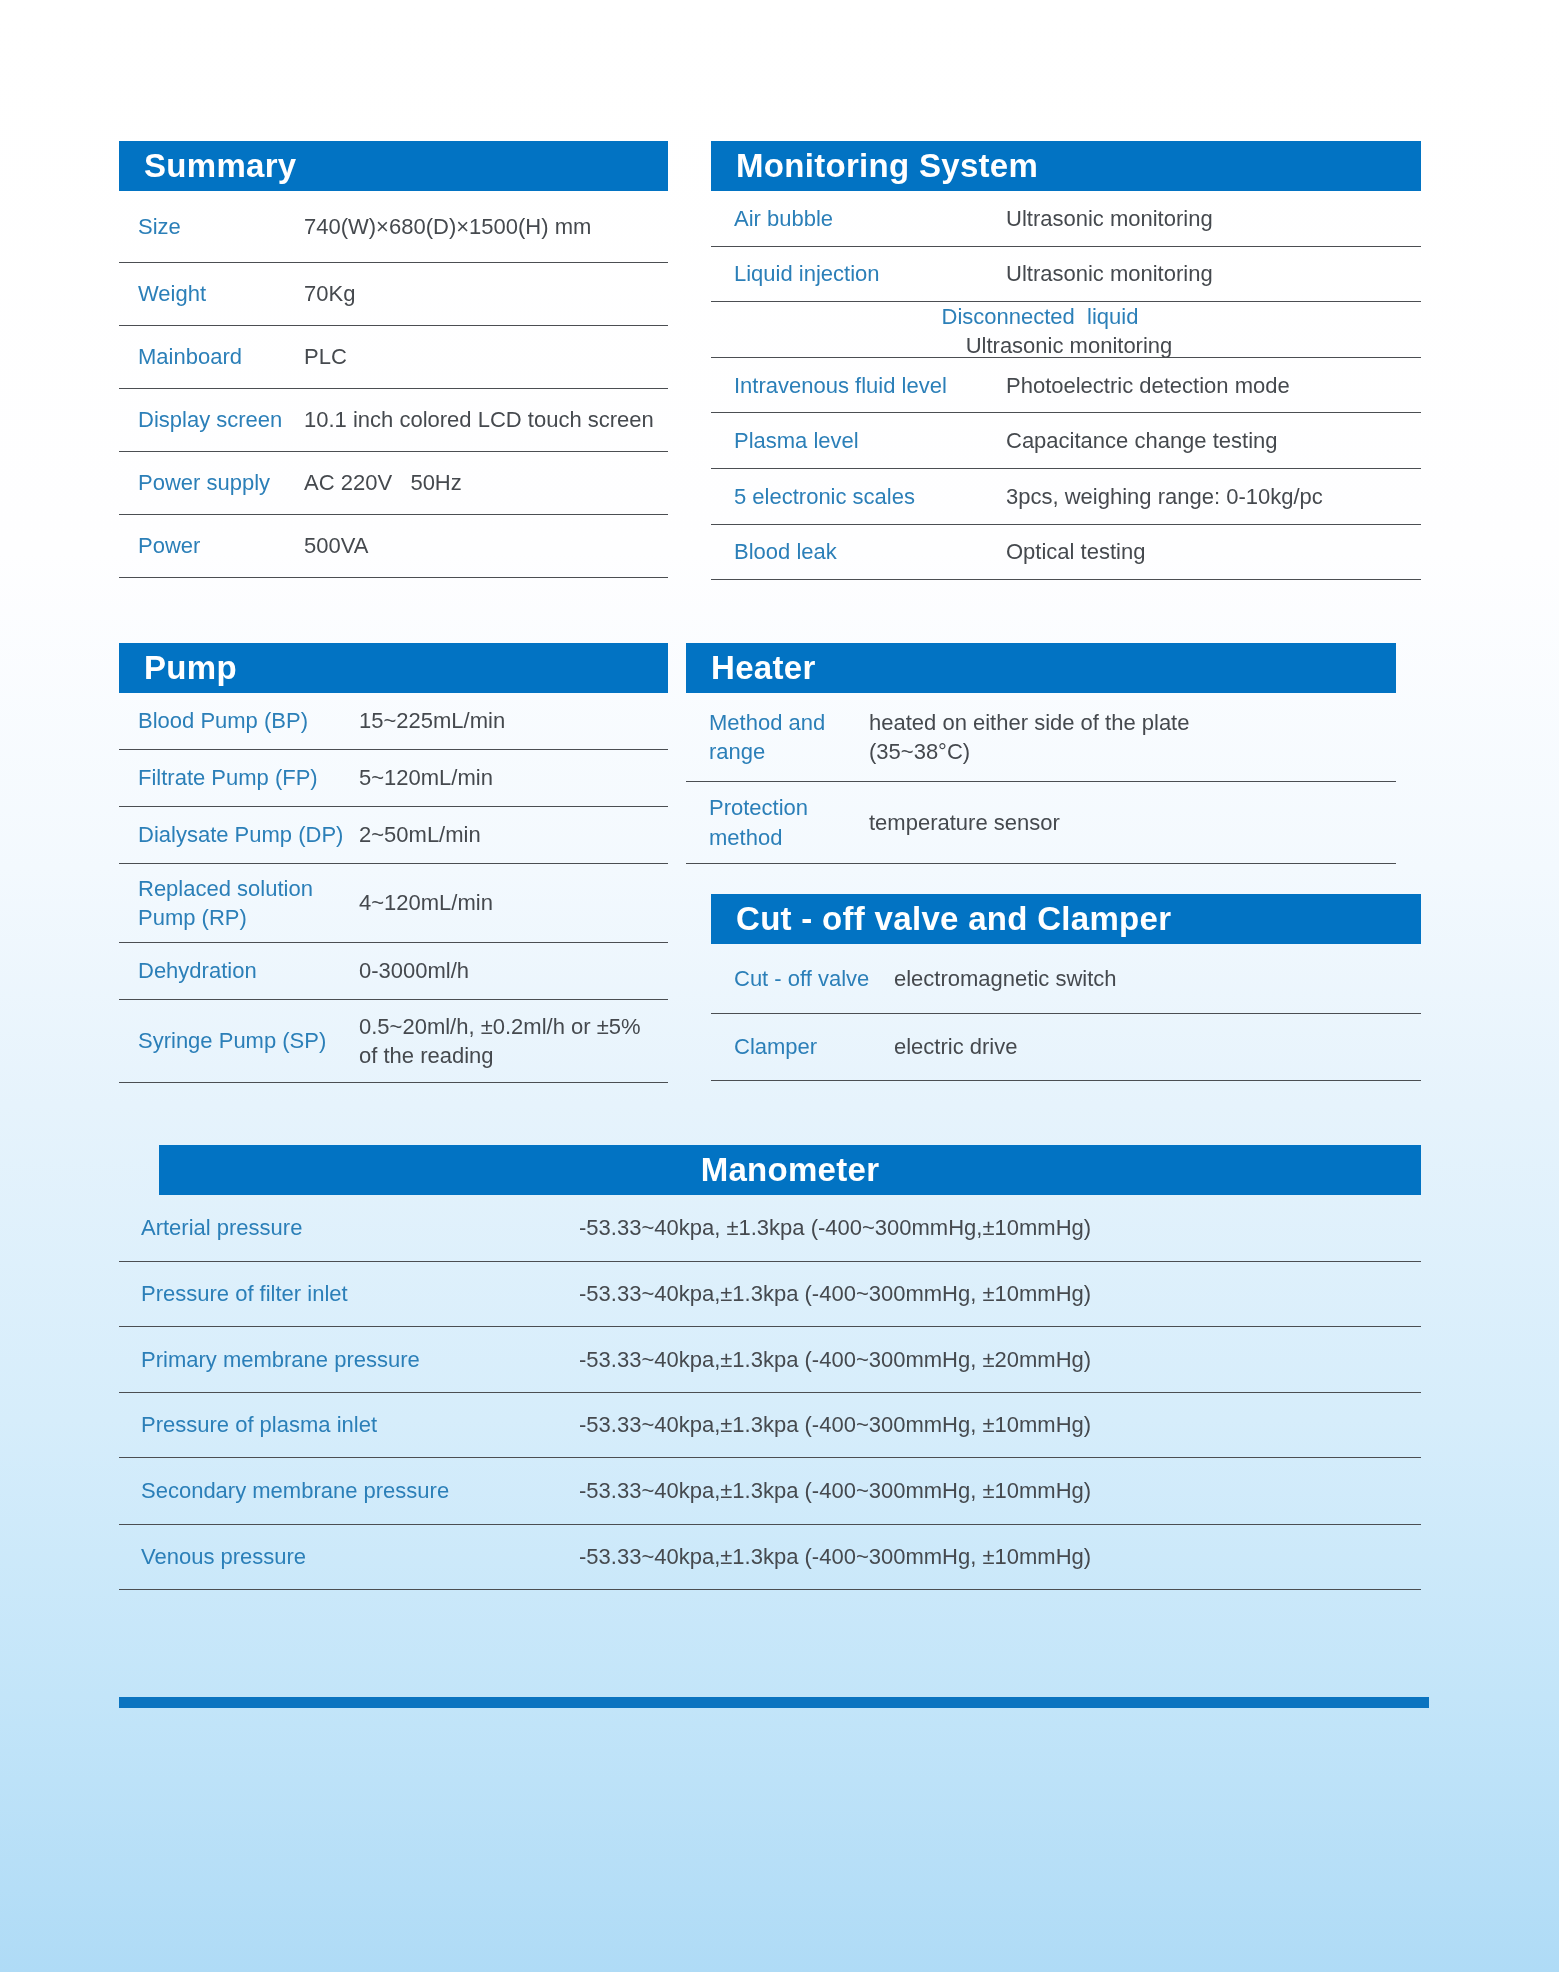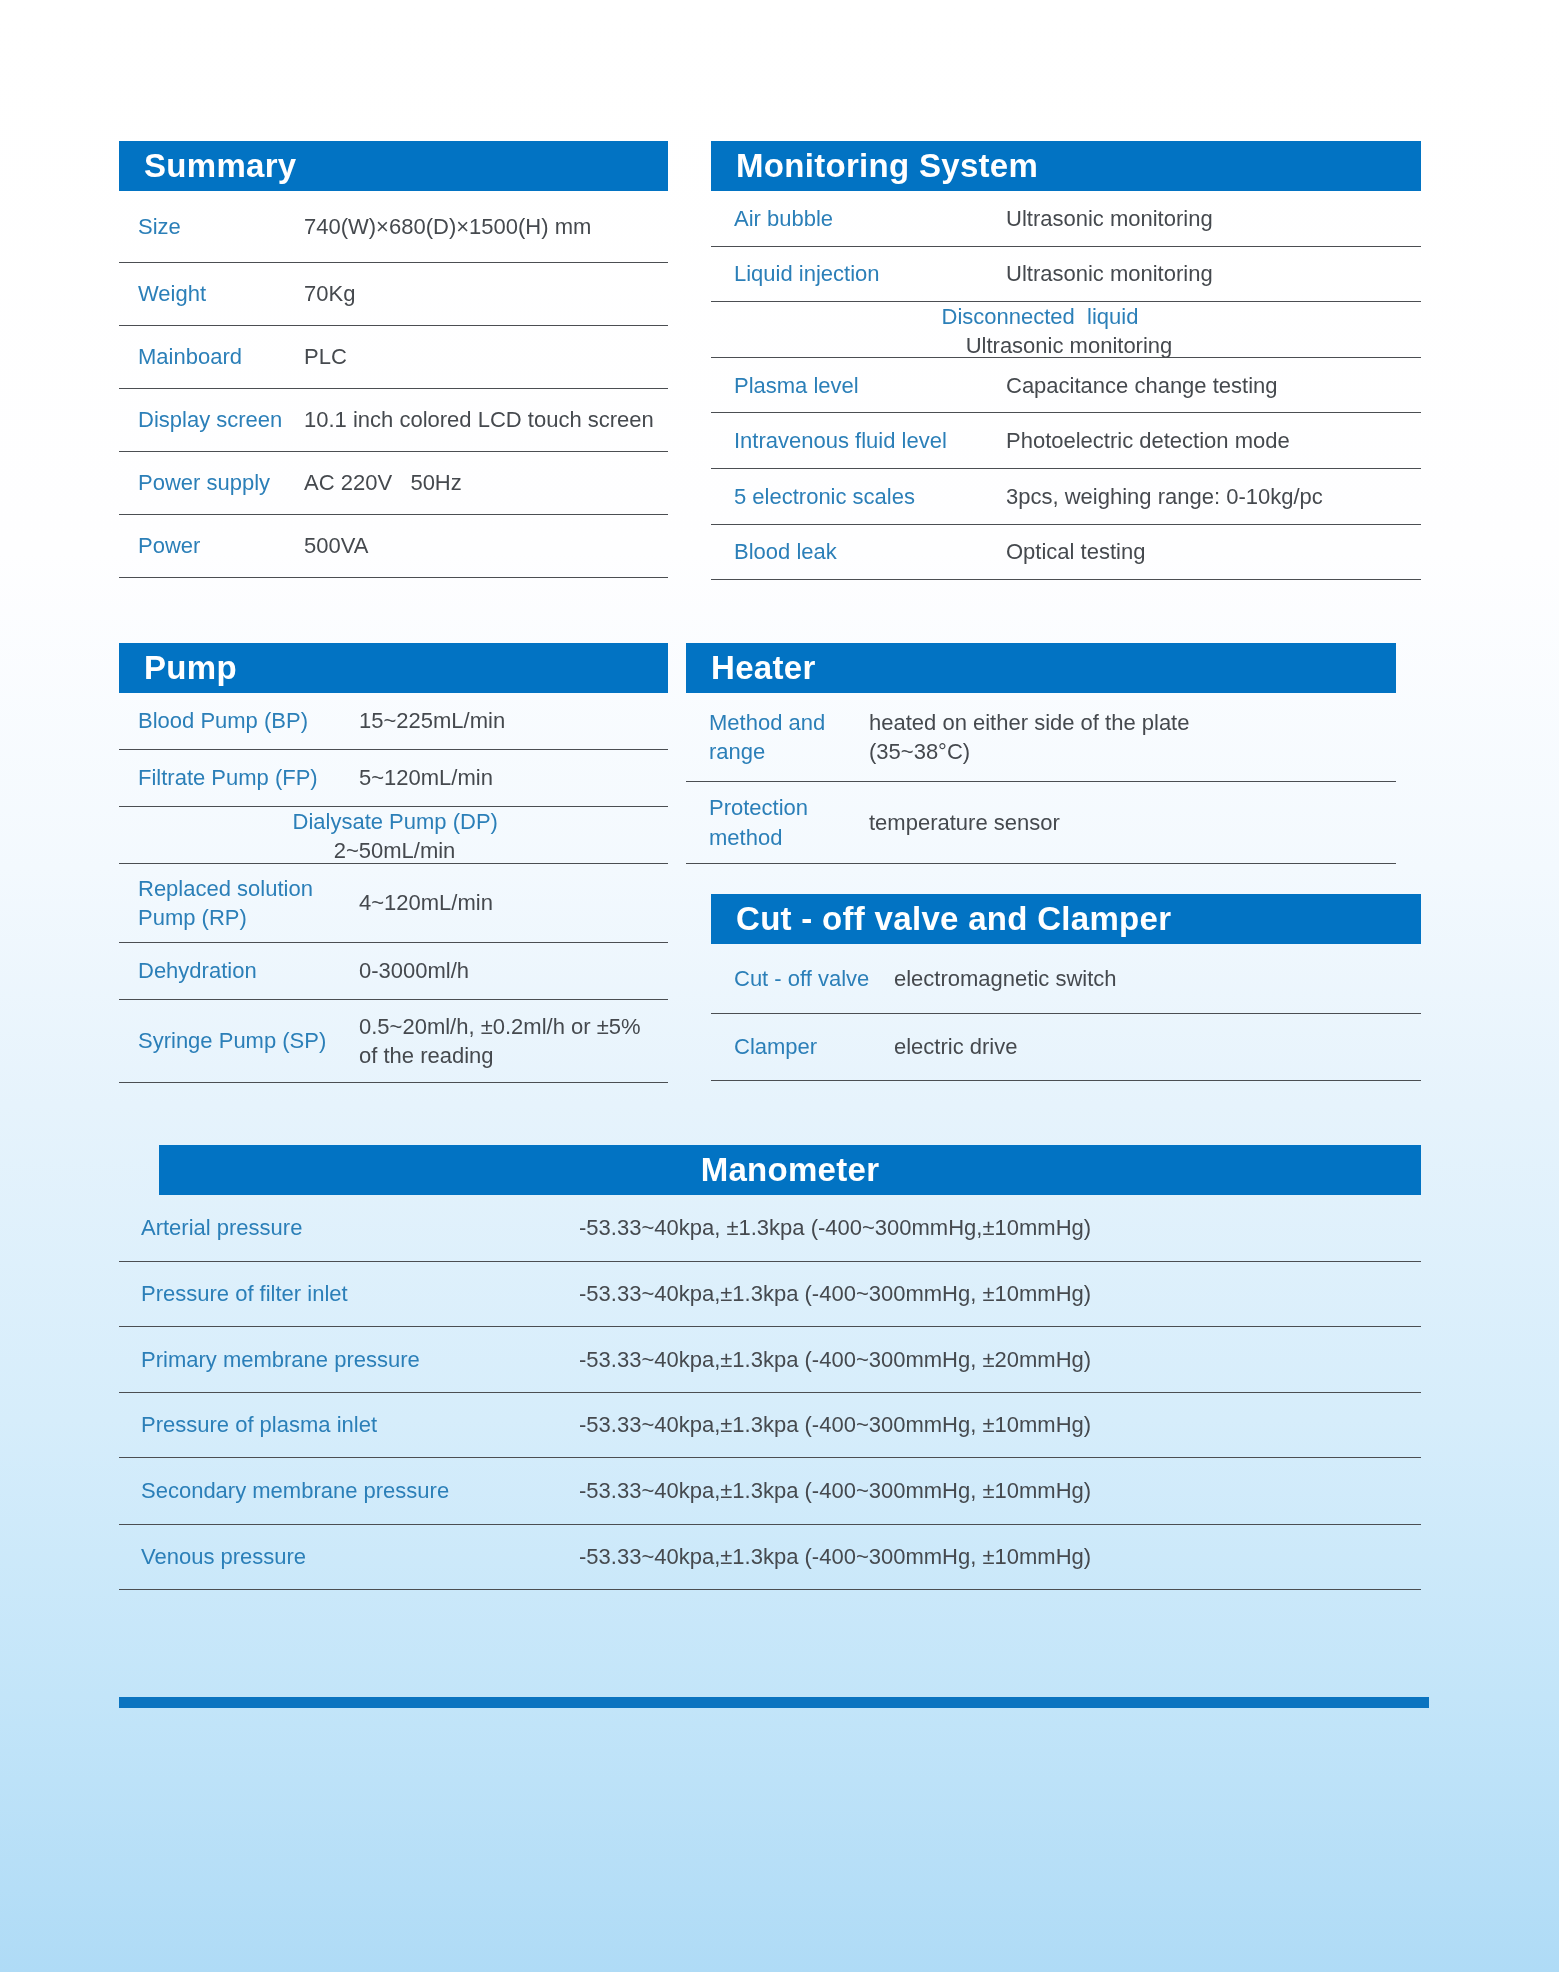--- a/index.html
+++ b/index.html
@@ -92,28 +92,28 @@
     </div>
     <div class="row" style="height:55.6px;">
       <span class="lbl">Liquid injection</span>
       <span class="val">Ultrasonic monitoring</span>
     </div>
     <div class="row" style="height:55.6px;flex-direction:column;">
       <span class="lbl">Disconnected  liquid</span>
       <span class="val">Ultrasonic monitoring</span>
     </div>
     <div class="row" style="height:55.6px;">
+      <span class="lbl">Intravenous fluid level</span>
+      <span class="val">Photoelectric detection mode</span>
+    </div>
+    <div class="row" style="height:55.6px;">
       <span class="lbl">Plasma level</span>
       <span class="val">Capacitance change testing</span>
     </div>
     <div class="row" style="height:55.6px;">
-      <span class="lbl">Intravenous fluid level</span>
-      <span class="val">Photoelectric detection mode</span>
-    </div>
-    <div class="row" style="height:55.6px;">
       <span class="lbl">5 electronic scales</span>
       <span class="val">3pcs, weighing range: 0-10kg/pc</span>
     </div>
     <div class="row" style="height:55.6px;">
       <span class="lbl">Blood leak</span>
       <span class="val">Optical testing</span>
     </div>
   </section>
 
   <section class="spec-section pump" style="left:119px; top:643px; width:549px;">
@@ -121,21 +121,21 @@
       <span class="sec-title">Pump</span>
     </div>
     <div class="row" style="height:57px;">
       <span class="lbl">Blood Pump (BP)</span>
       <span class="val">15~225mL/min</span>
     </div>
     <div class="row" style="height:57px;">
       <span class="lbl">Filtrate Pump (FP)</span>
       <span class="val">5~120mL/min</span>
     </div>
-    <div class="row" style="height:57px;flex-direction:column;">
+    <div class="row" style="height:57px;">
       <span class="lbl">Dialysate Pump (DP)</span>
       <span class="val">2~50mL/min</span>
     </div>
     <div class="row" style="height:79px;">
       <span class="lbl">Replaced solution
 Pump (RP)</span>
       <span class="val">4~120mL/min</span>
     </div>
     <div class="row" style="height:57px;">
       <span class="lbl">Dehydration</span>

